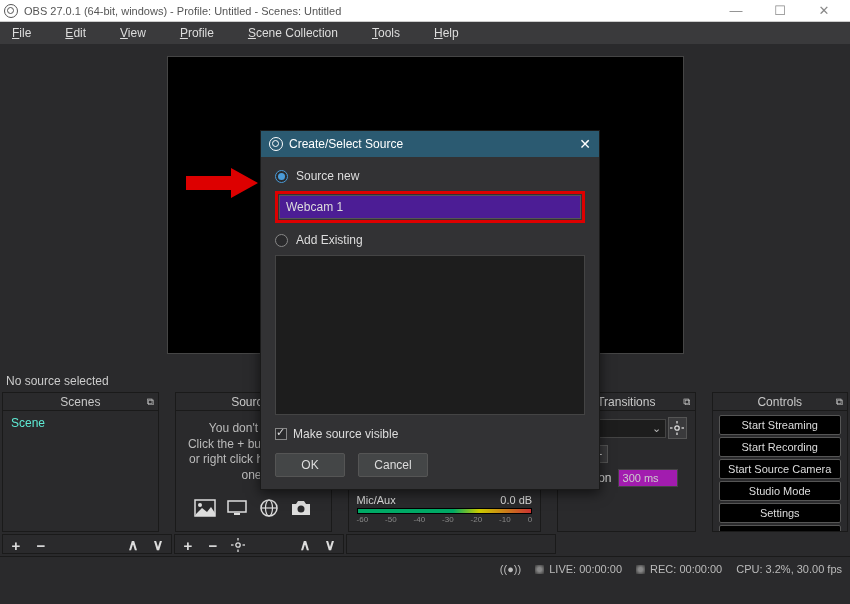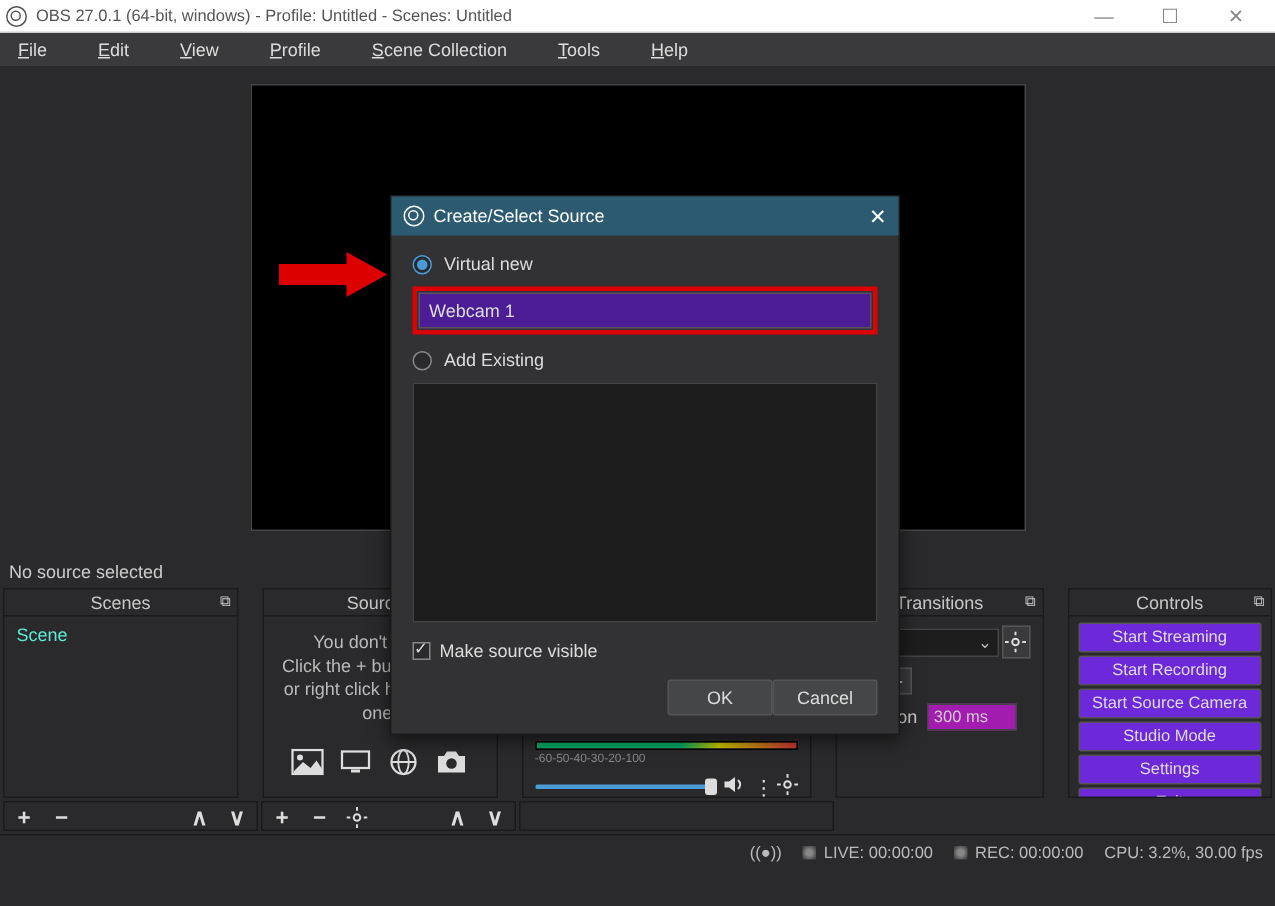--- a/index.html
+++ b/index.html
@@ -25,35 +25,35 @@
 .scene-row{padding:3px 6px;color:#5eead4;font-size:12px}
 .panel-sources{width:170px}
 .sources-text{text-align:center;color:#bbb;font-size:12px;padding:8px 6px;line-height:1.3}
 .src-icons{display:flex;justify-content:center;gap:6px;margin-top:6px}
 .src-icon{width:26px;height:22px;display:flex;align-items:center;justify-content:center}
 .src-icon svg{fill:#ddd}
 .panel-mixer{width:210px}
 .mixer-ch{padding:2px 6px}
 .mixer-label{display:flex;justify-content:space-between;color:#ddd;font-size:11px;margin-bottom:2px}
 .meter{height:6px;background:linear-gradient(90deg,#0a6 0%,#0a6 55%,#cc0 70%,#c33 100%);border:1px solid #000;margin-bottom:1px}
-.ticks{display:flex;justify-content:flex-start;color:#888;font-size:8px;margin-bottom:6px}
+.ticks{display:flex;justify-content:space-between;color:#888;font-size:8px;margin-bottom:20px}
 .mixer-ctrl{display:flex;align-items:center;gap:4px}
 .slider{flex:1;height:3px;background:#4a9bd8;position:relative;border-radius:1px}
 .slider::after{content:"";position:absolute;right:0;top:-4px;width:8px;height:11px;background:#ddd;border-radius:2px}
 .spk-ico{width:16px;height:12px}
 .gear-ico{width:14px;height:14px;color:#ddd}
 .dots{color:#ddd;letter-spacing:-2px;font-size:14px}
 .panel-trans{width:150px}
 .trans-row{padding:4px 6px}
 .trans-select{background:#1d1d1d;border:1px solid #444;color:#bbb;padding:2px 4px;width:100%;font-size:11px;display:flex;justify-content:space-between}
 .trans-btn{background:#3a3a3c;border:1px solid #555;color:#ddd;width:20px;height:18px;display:flex;align-items:center;justify-content:center;font-size:14px}
 .dur-row{display:flex;align-items:center;gap:6px;padding:4px 6px;color:#ccc;font-size:12px}
 .dur-input{background:#a21caf;border:1px solid #444;color:#ccc;padding:2px 4px;width:60px;font-size:11px}
 .panel-controls{width:148px}
-.ctrl-btn{background:#6d28d9;border:1px solid #555;color:#ddd;padding:3px 0;margin:2px 4px;font-size:11px;text-align:center;border-radius:2px}
+.ctrl-btn{background:#000000;border:1px solid #555;color:#ddd;padding:3px 0;margin:2px 4px;font-size:11px;text-align:center;border-radius:2px}
 .toolbar{display:flex;gap:2px;padding:2px;height:24px}
 .toolbar-group{display:flex;gap:1px;background:#2a2a2c;border:1px solid #1a1a1a;padding:1px}
 .tb-btn{width:24px;height:18px;display:flex;align-items:center;justify-content:center;color:#ddd;font-size:15px;font-weight:bold}
 .statusbar{height:24px;background:#2a2a2c;border-top:1px solid #1a1a1a;display:flex;align-items:center;justify-content:flex-end;gap:14px;padding:0 8px;color:#bbb;font-size:11px}
 .stat-led{width:9px;height:9px;display:inline-block;vertical-align:middle;margin-right:2px}
 .stat-led.off{background:radial-gradient(circle,#888 30%,#333)}
 .dialog{position:absolute;left:260px;top:130px;width:340px;background:#323234;border:1px solid #1a1a1a;box-shadow:0 3px 12px rgba(0,0,0,.6);z-index:100}
 .dialog-title{height:26px;background:#2b5a71;color:#fff;display:flex;align-items:center;padding:0 8px;font-size:12px;justify-content:space-between}
 .dlg-title-left{display:flex;align-items:center;gap:6px}
 .dlg-icon{width:14px;height:14px;border:1.5px solid #fff;border-radius:50%;position:relative}
@@ -63,21 +63,21 @@
 .radio-row{display:flex;align-items:center;gap:8px;color:#ddd;font-size:12px;margin-bottom:8px}
 .radio{width:13px;height:13px;border-radius:50%;border:1px solid #888;position:relative;background:#2a2a2c}
 .radio.checked{border-color:#4a9bd8}
 .radio.checked::after{content:"";position:absolute;inset:2px;border-radius:50%;background:#4a9bd8}
 .name-input{border:3px solid #d00;padding:1px}
 .name-input input{width:100%;background:#4c1d95;border:1px solid #555;color:#ddd;padding:4px 6px;font-size:12px;outline:none}
 .exist-list{height:160px;background:#1d1d1d;border:1px solid #444;margin:8px 0 12px}
 .chk-row{display:flex;align-items:center;gap:6px;color:#ddd;font-size:12px;margin-bottom:12px}
 .chk{width:12px;height:12px;border:1px solid #888;background:#2a2a2c;position:relative}
 .chk.checked::after{content:"✓";position:absolute;top:-3px;left:0;color:#ddd;font-size:11px}
-.dlg-btns{display:flex;justify-content:flex-end;gap:0}
+.dlg-btns{display:flex;gap:13px}
 .dlg-btn{background:#444647;border:1px solid #555;color:#ddd;padding:4px 0;width:70px;text-align:center;font-size:12px;border-radius:2px}
 .arrow{position:absolute;left:186px;top:168px;z-index:101}
 .arrow svg{filter:drop-shadow(1px 1px 2px rgba(0,0,0,.5))}
 .gear-btn{width:22px;height:22px;border:1px solid #555;background:#3a3a3c;display:flex;align-items:center;justify-content:center}
 .plusminus{display:flex;gap:2px;padding:2px 6px}
 </style>
 </head>
 <body>
 
 <div class="titlebar">
@@ -325,21 +325,21 @@
   <div class="dialog-title">
     <span class="dlg-title-left">
         <span class="dlg-icon"></span>
         <span>Create/Select Source</span>
       </span>
     <span class="dlg-close">✕</span>
   </div>
   <div class="dialog-body">
     <div class="radio-row">
       <span class="radio checked"></span>
-      <span>Virtual new</span>
+      <span>Source new</span>
     </div>
     <div class="name-input">
       <input type="text" value="Webcam 1" style="">
     </div>
     <div class="radio-row" style="margin-top:10px">
       <span class="radio"></span>
       <span>Add Existing</span>
     </div>
     <div class="exist-list"></div>
     <div class="chk-row">

